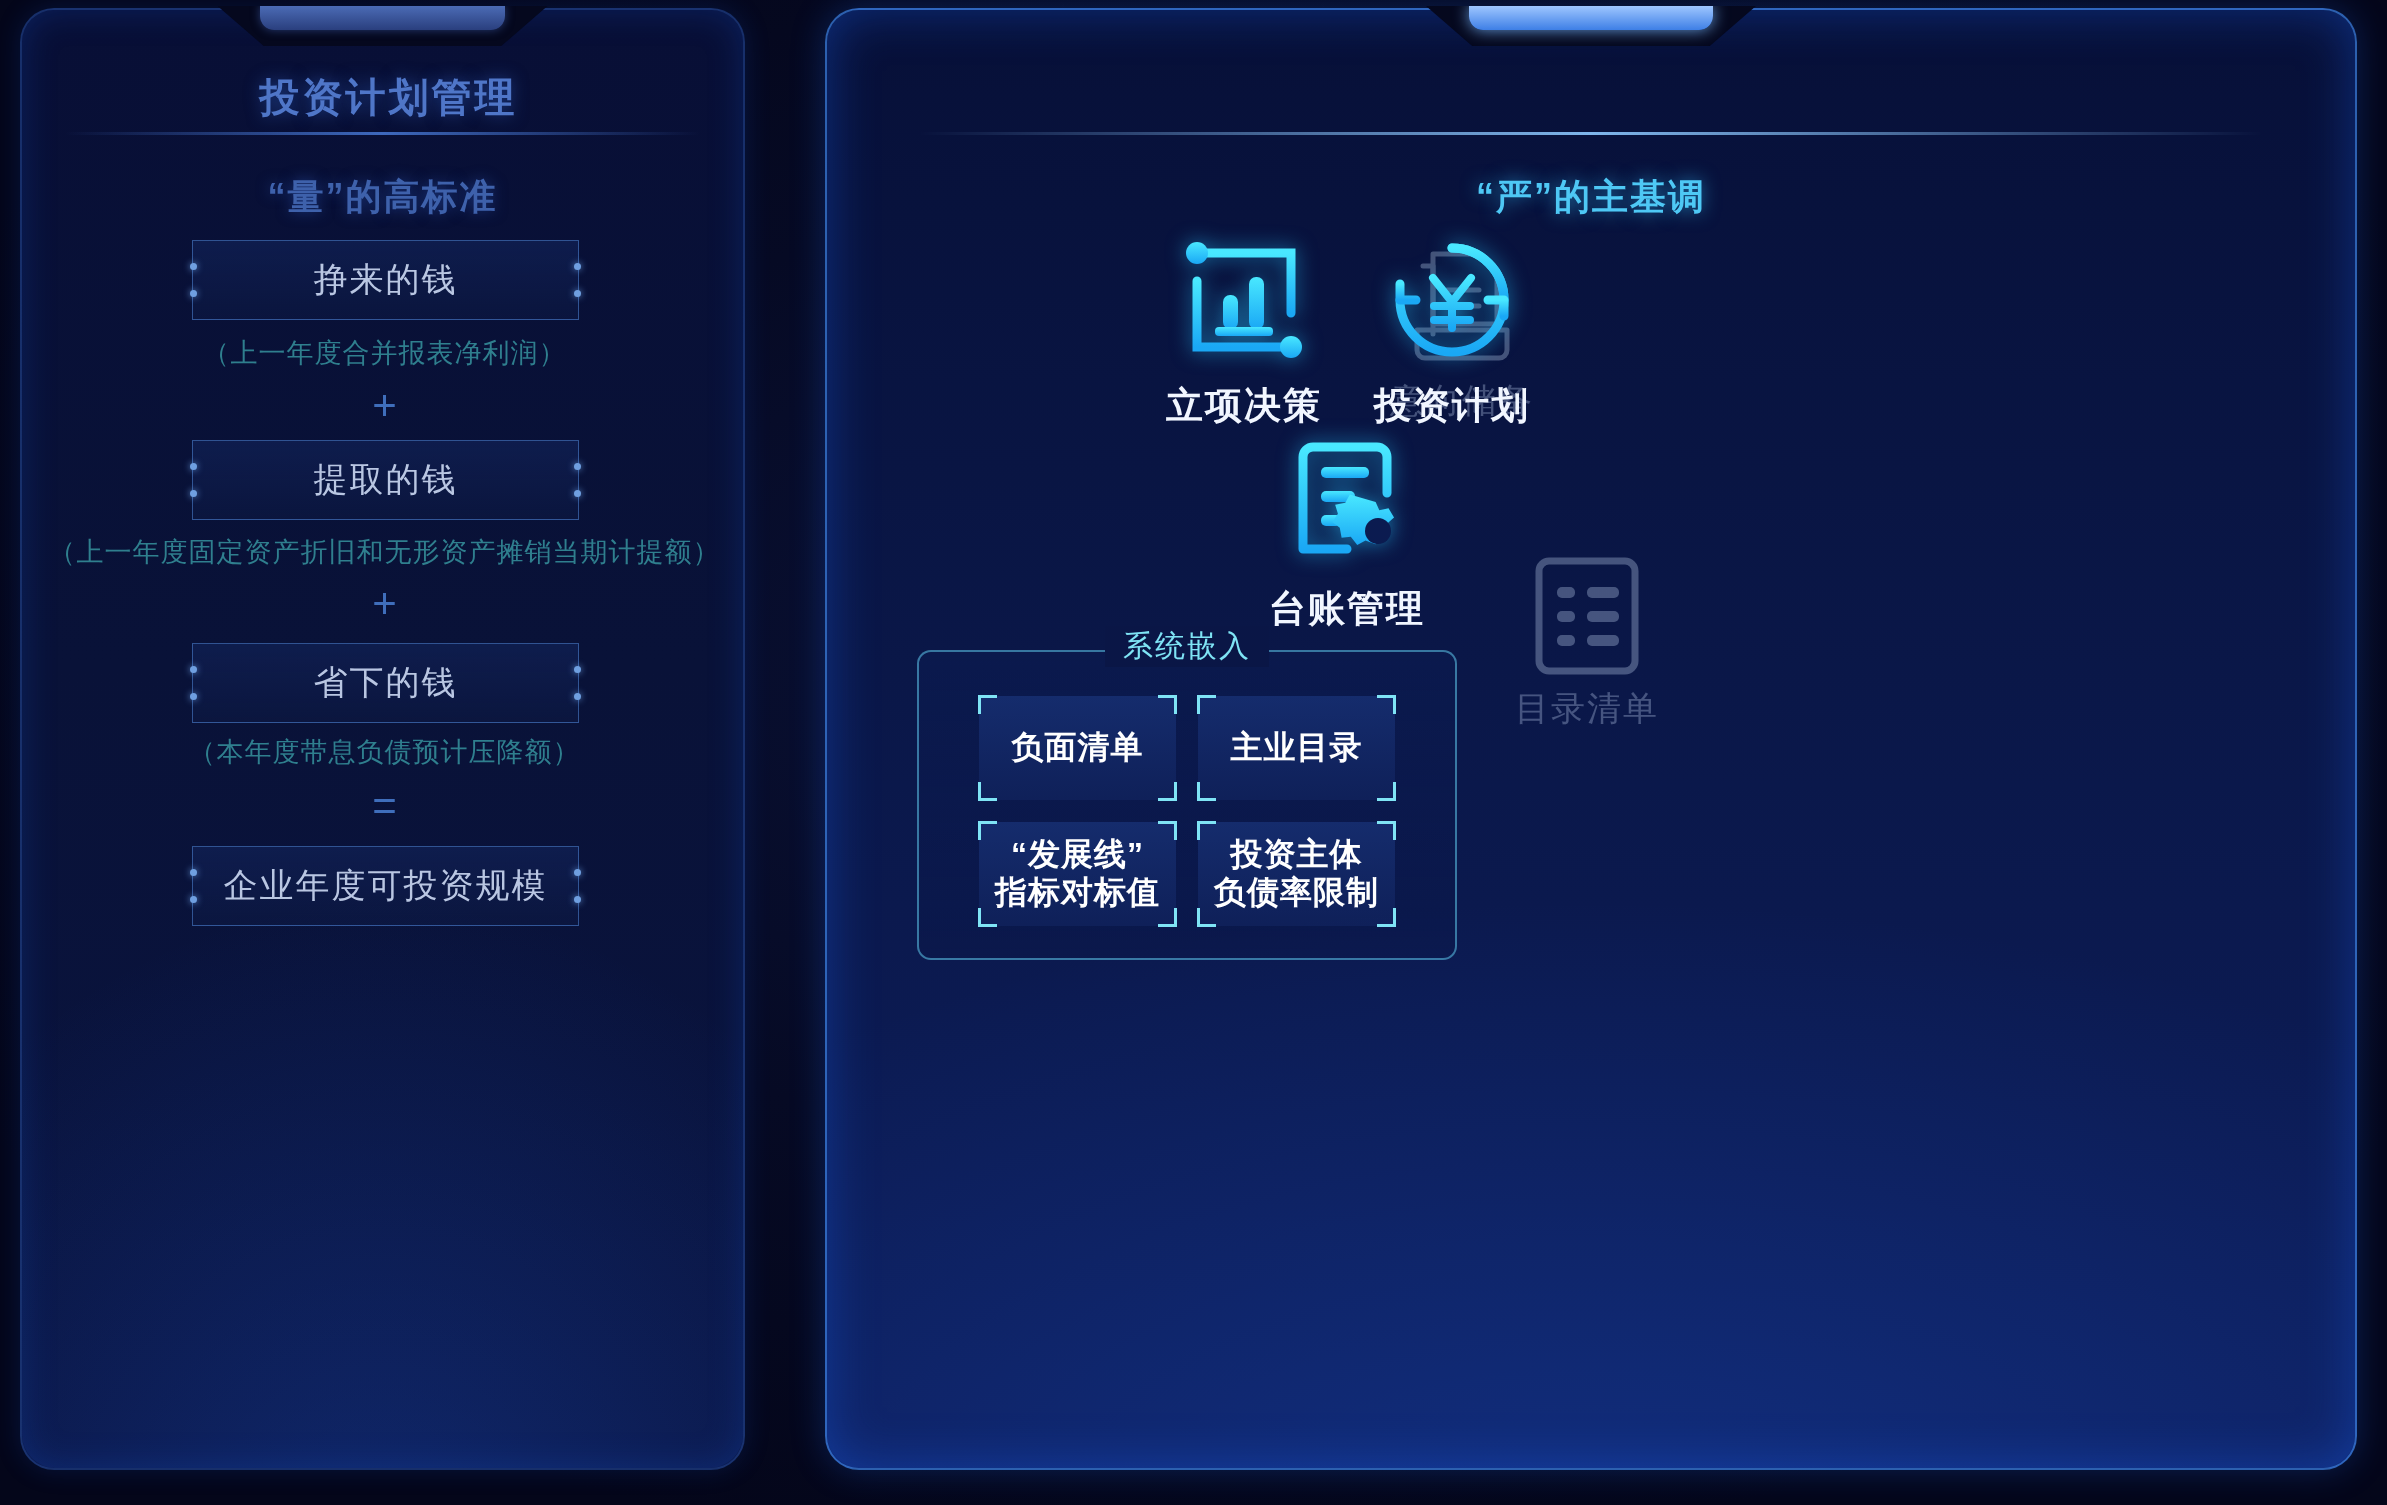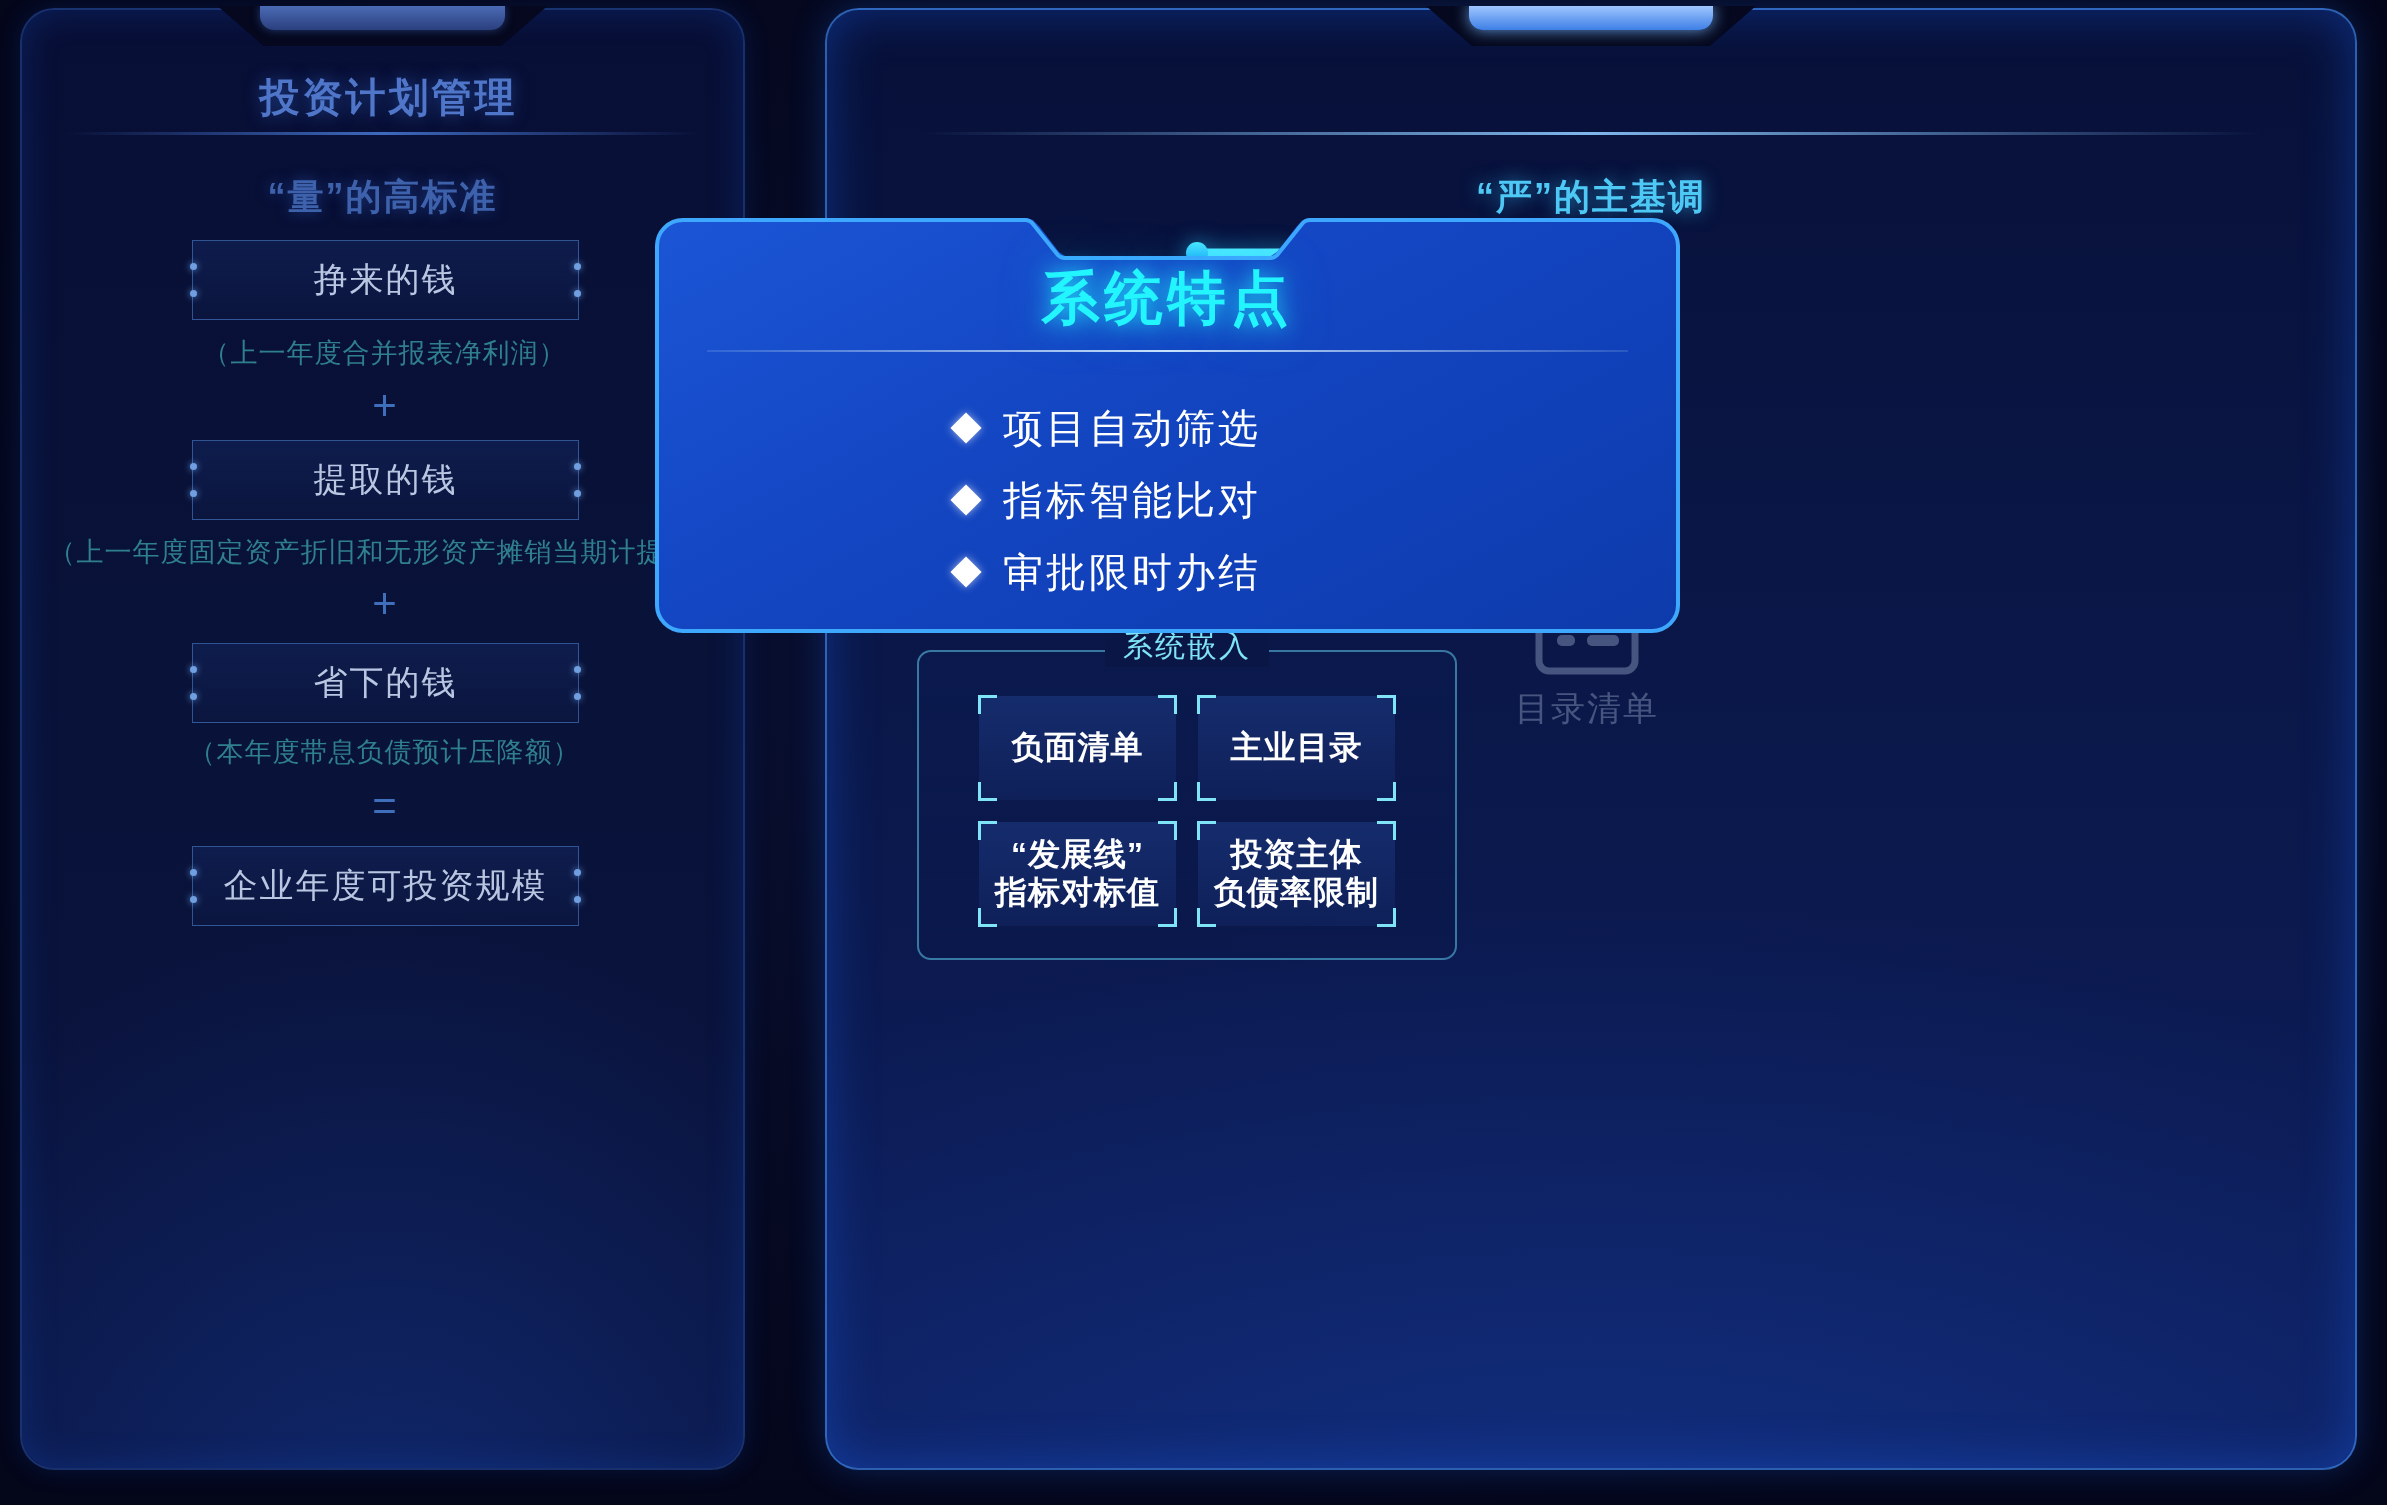--- a/index.html
+++ b/index.html
@@ -359,45 +359,14 @@
 
         </div>
       </div>
 
     </div>
     <div class="notch">
       <div class="bar"></div>
     </div>
   </div>
 
-  <div id="folder-card">
-    <div class="folder-shape"></div>
-
-    <div class="folder-stroke">
-      <svg width="1025" height="415" viewBox="0 0 1025 415" fill="none" stroke="#3ea8ff" stroke-width="4" stroke-linejoin="round" stroke-linecap="round">
-        <path d="M2 28 a26 26 0 0 1 26 -26 H370 a10 10 0 0 1 8 4 L402 36 a10 10 0 0 0 8 4
-                 H615 a10 10 0 0 0 8 -4 L647 6 a10 10 0 0 1 8 -4 H997 a26 26 0 0 1 26 26
-                 V387 a26 26 0 0 1 -26 26 H28 a26 26 0 0 1 -26 -26 Z"></path>
-      </svg>
-    </div>
-
-    <div class="folder-inner">
-      <div id="folder-title">系统特点</div>
-      <div id="folder-rule"></div>
-
-      <div id="folder-list">
-        <div class="fitem">
-          <span class="dia"></span>
-          <span class="txt">项目自动筛选</span>
-        </div>
-        <div class="fitem">
-          <span class="dia"></span>
-          <span class="txt">指标智能比对</span>
-        </div>
-        <div class="fitem">
-          <span class="dia"></span>
-          <span class="txt">审批限时办结</span>
-        </div>
-      </div>
-    </div>
-  </div>
 
 </div>
 
 </body></html>

